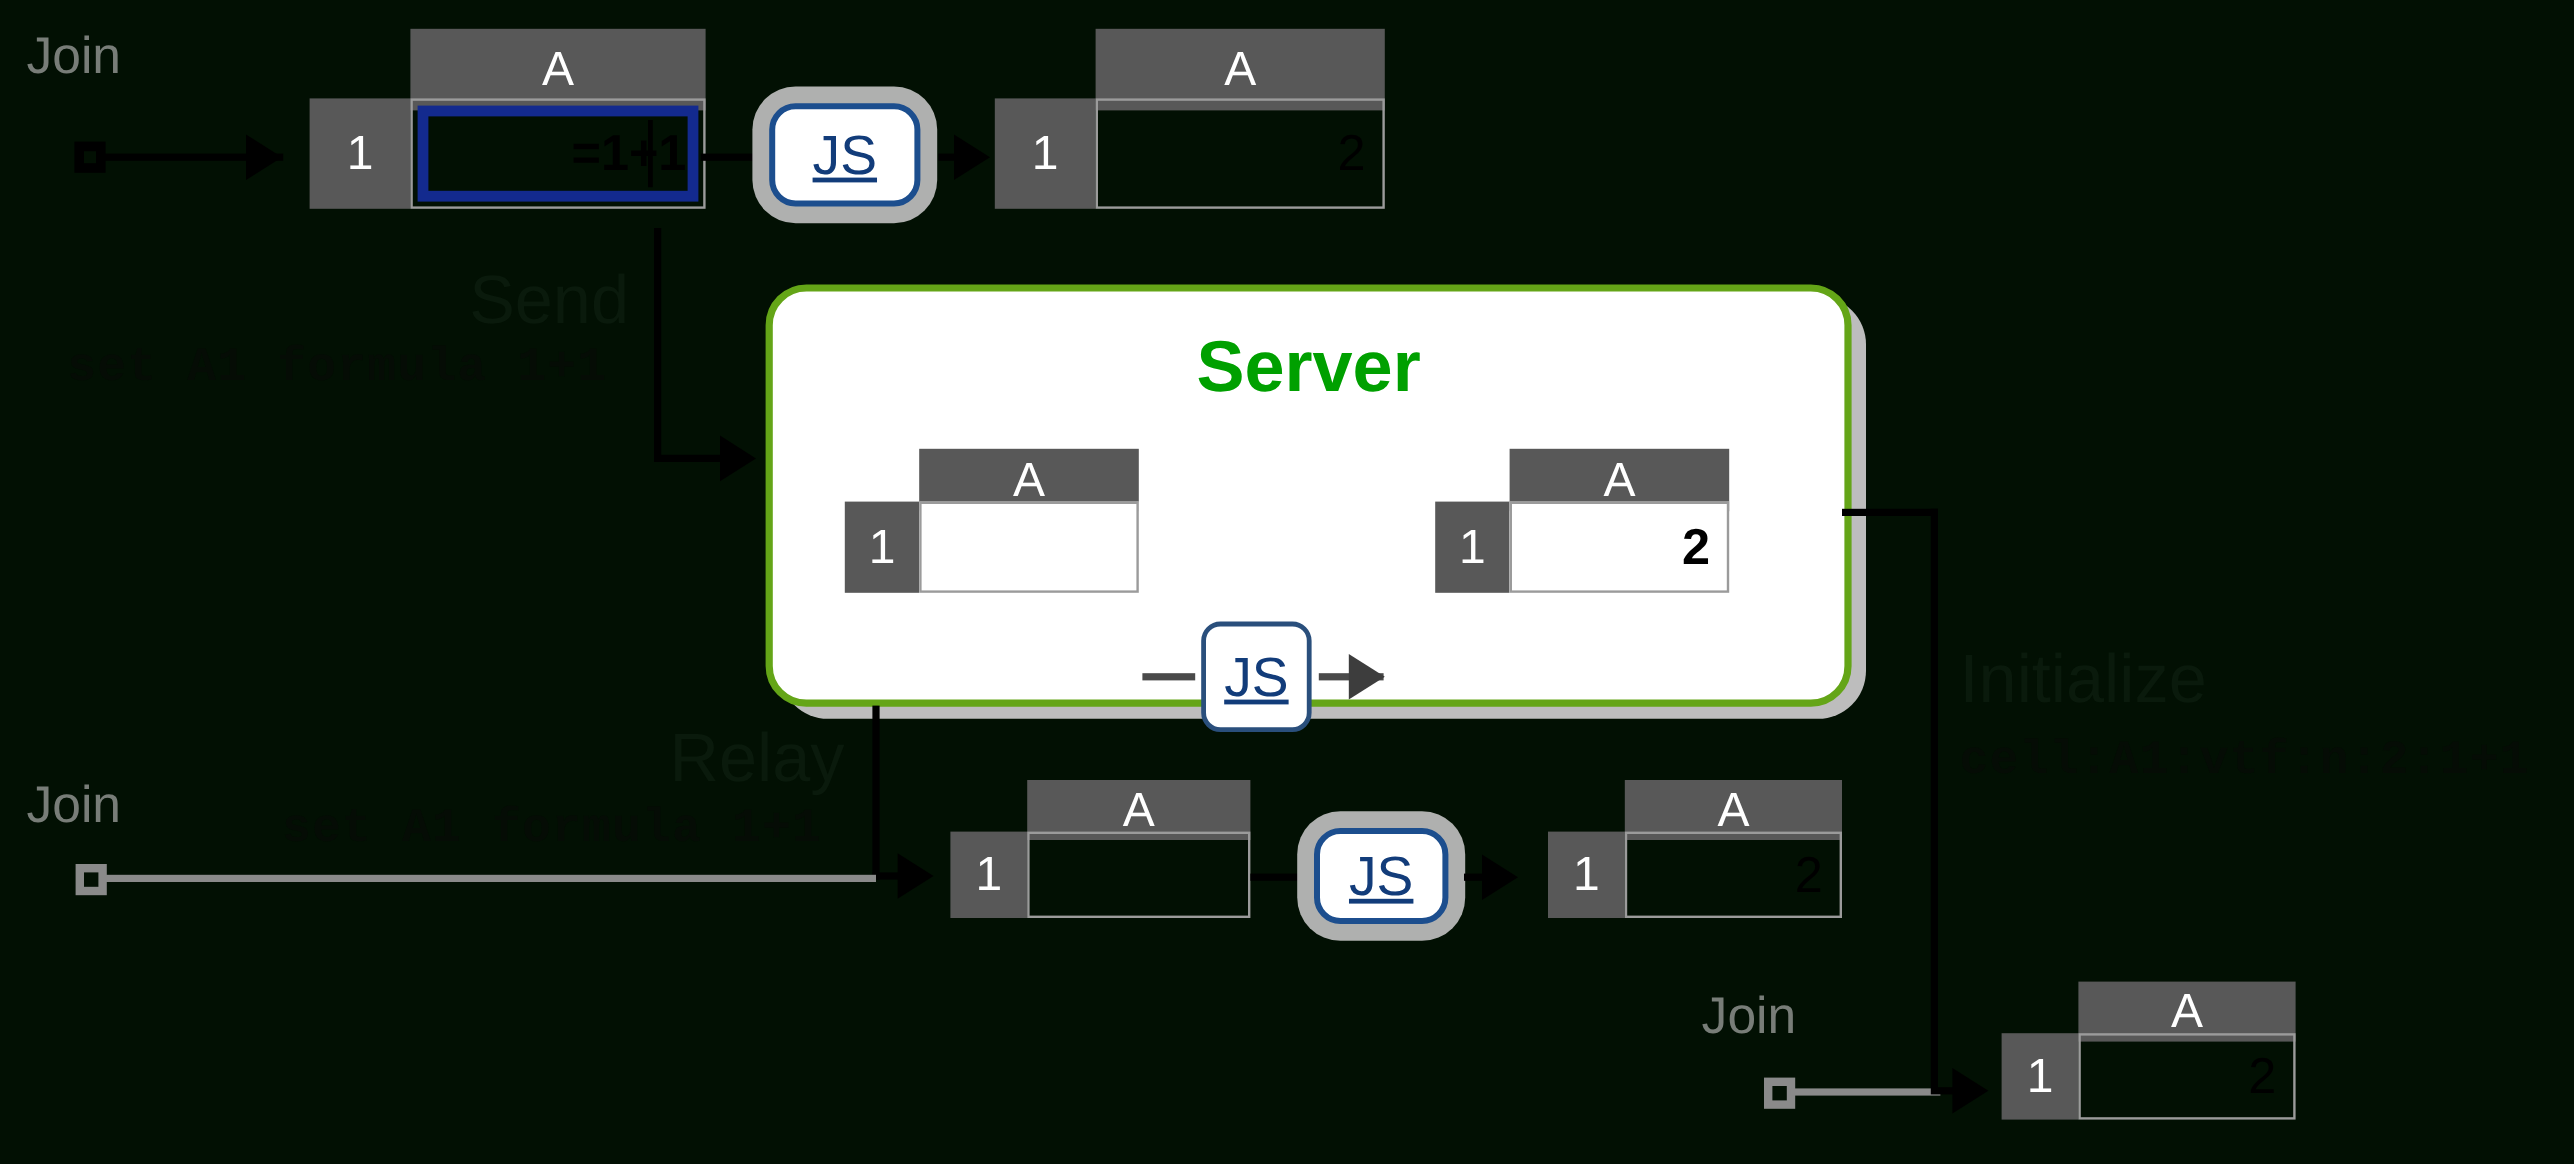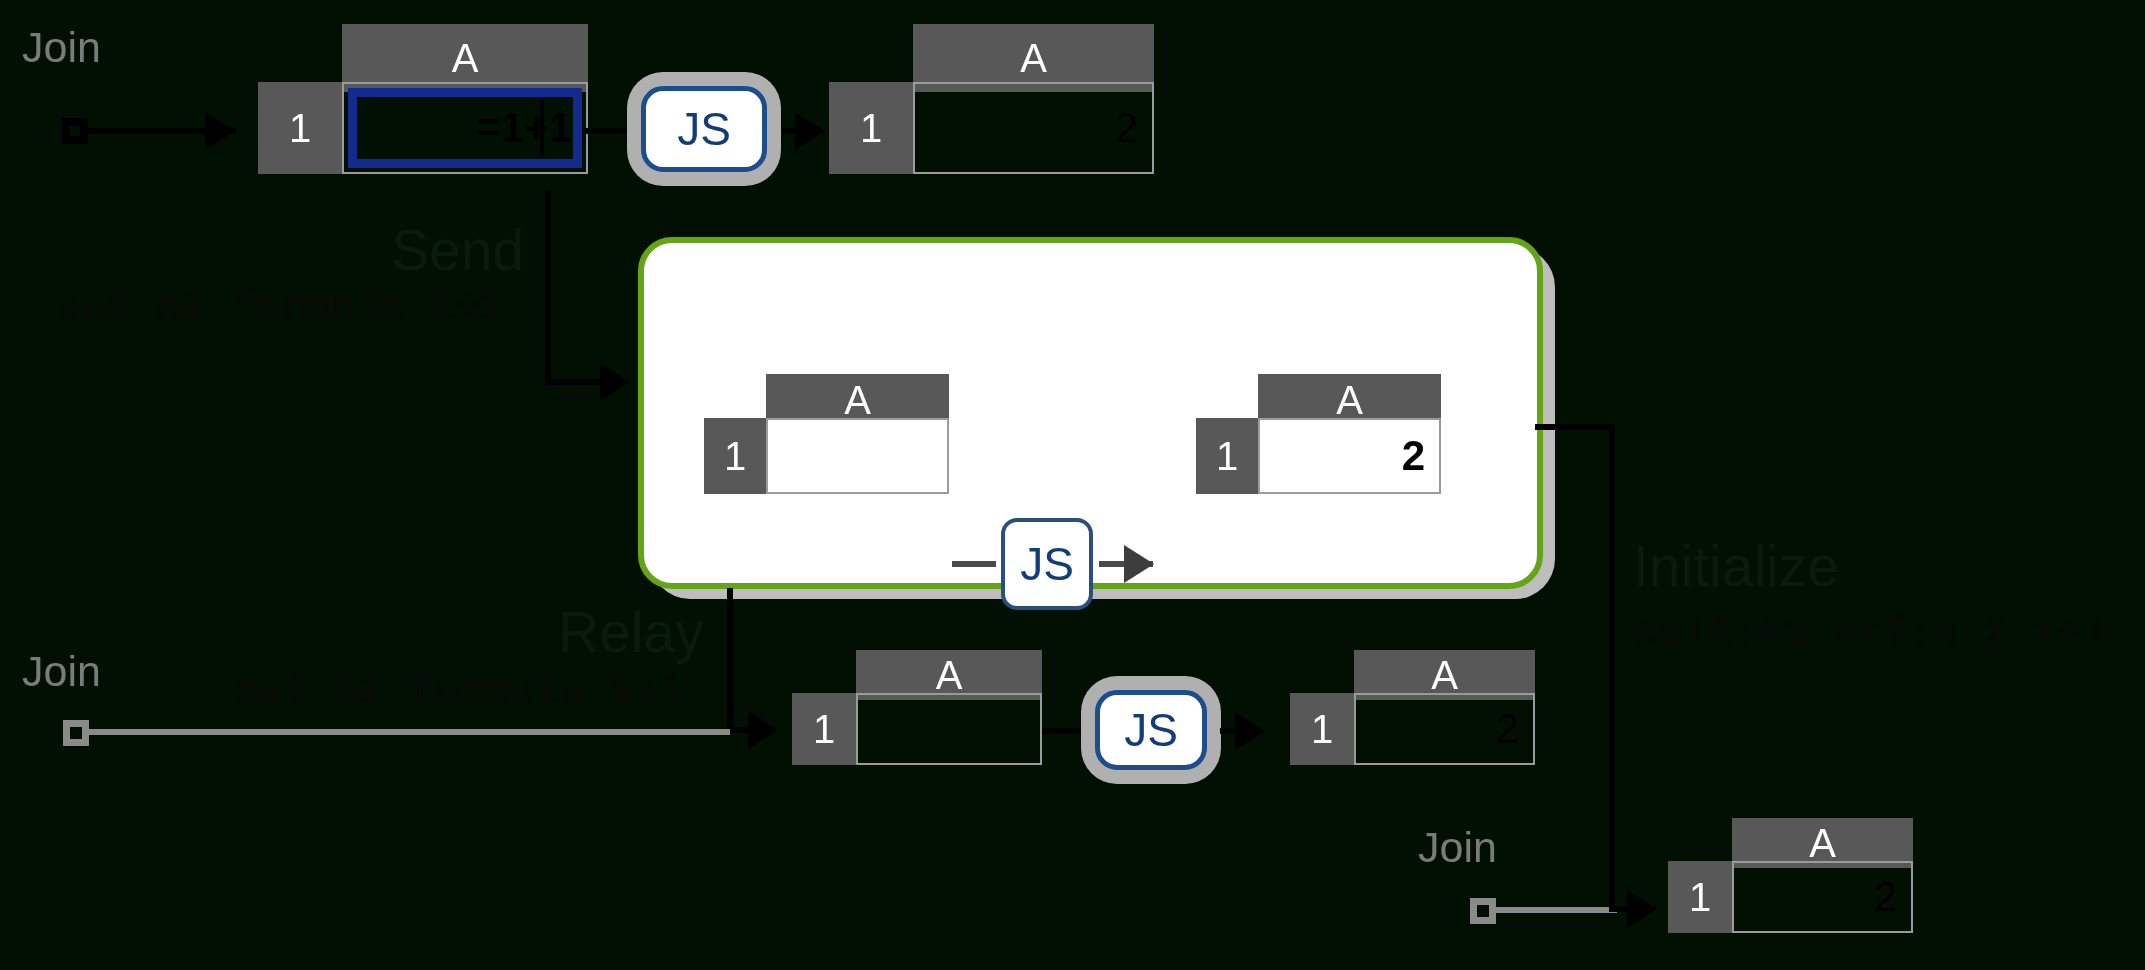--- a/index.html
+++ b/index.html
@@ -110,20 +110,21 @@
     box-sizing: border-box;
     background: #ffffff;
     border: 5px solid #1c4e8e;
     border-radius: 18px;
     display: flex;
     align-items: center;
     justify-content: center;
     color: #123c7a;
     font-size: 46px;
     font-family: "Liberation Sans", sans-serif;
+    text-decoration: underline;
   }
   .js-badge.shadowed {
     box-shadow: 0 0 0 14px rgba(190,190,190,0.92);
     border-radius: 22px;
   }
   .js-badge.plain {
     border-color: #2a4f7c;
     border-width: 4px;
     border-radius: 16px;
   }
@@ -210,20 +211,21 @@
   <div class="abs label-action" style="left:391px; top:222px;">Send</div>
   <div class="abs label-msg" style="left:56px; top:288px;">set A1 formula 1+1</div>
 
   <div class="line-v dark abs" style="left:545px; top:190px; height:195px;"></div>
   <div class="line-h dark abs" style="left:545px; top:379px; width:80px;"></div>
   <div class="arrow-r dark abs" style="left:600px; top:363px;"></div>
 
   <div class="server-shadow" style="left:650px; top:247px; width:905px; height:352px;"></div>
   <div class="server-panel" style="left:638px; top:237px; width:905px; height:352px;">
 
+    <div class="server-title" style="left:0; top:28px;">Server</div>
 
     <div class="sheet" style="left:60px; top:131px; width:245px; height:120px;">
       <div class="colhead" style="left:62px; top:0; width:183px; height:52px;">A</div>
       <div class="rowhead" style="left:0; top:44px; width:62px; height:76px;">1</div>
       <div class="cell cell-white-empty" style="left:62px; top:44px; width:183px; height:76px;"></div>
     </div>
 
     <div class="line-h slate abs" style="left:308px; top:318px; width:44px; position:absolute;"></div>
 
     <div class="js-badge plain" style="left:357px; top:275px; width:92px; height:92px;">JS</div>

